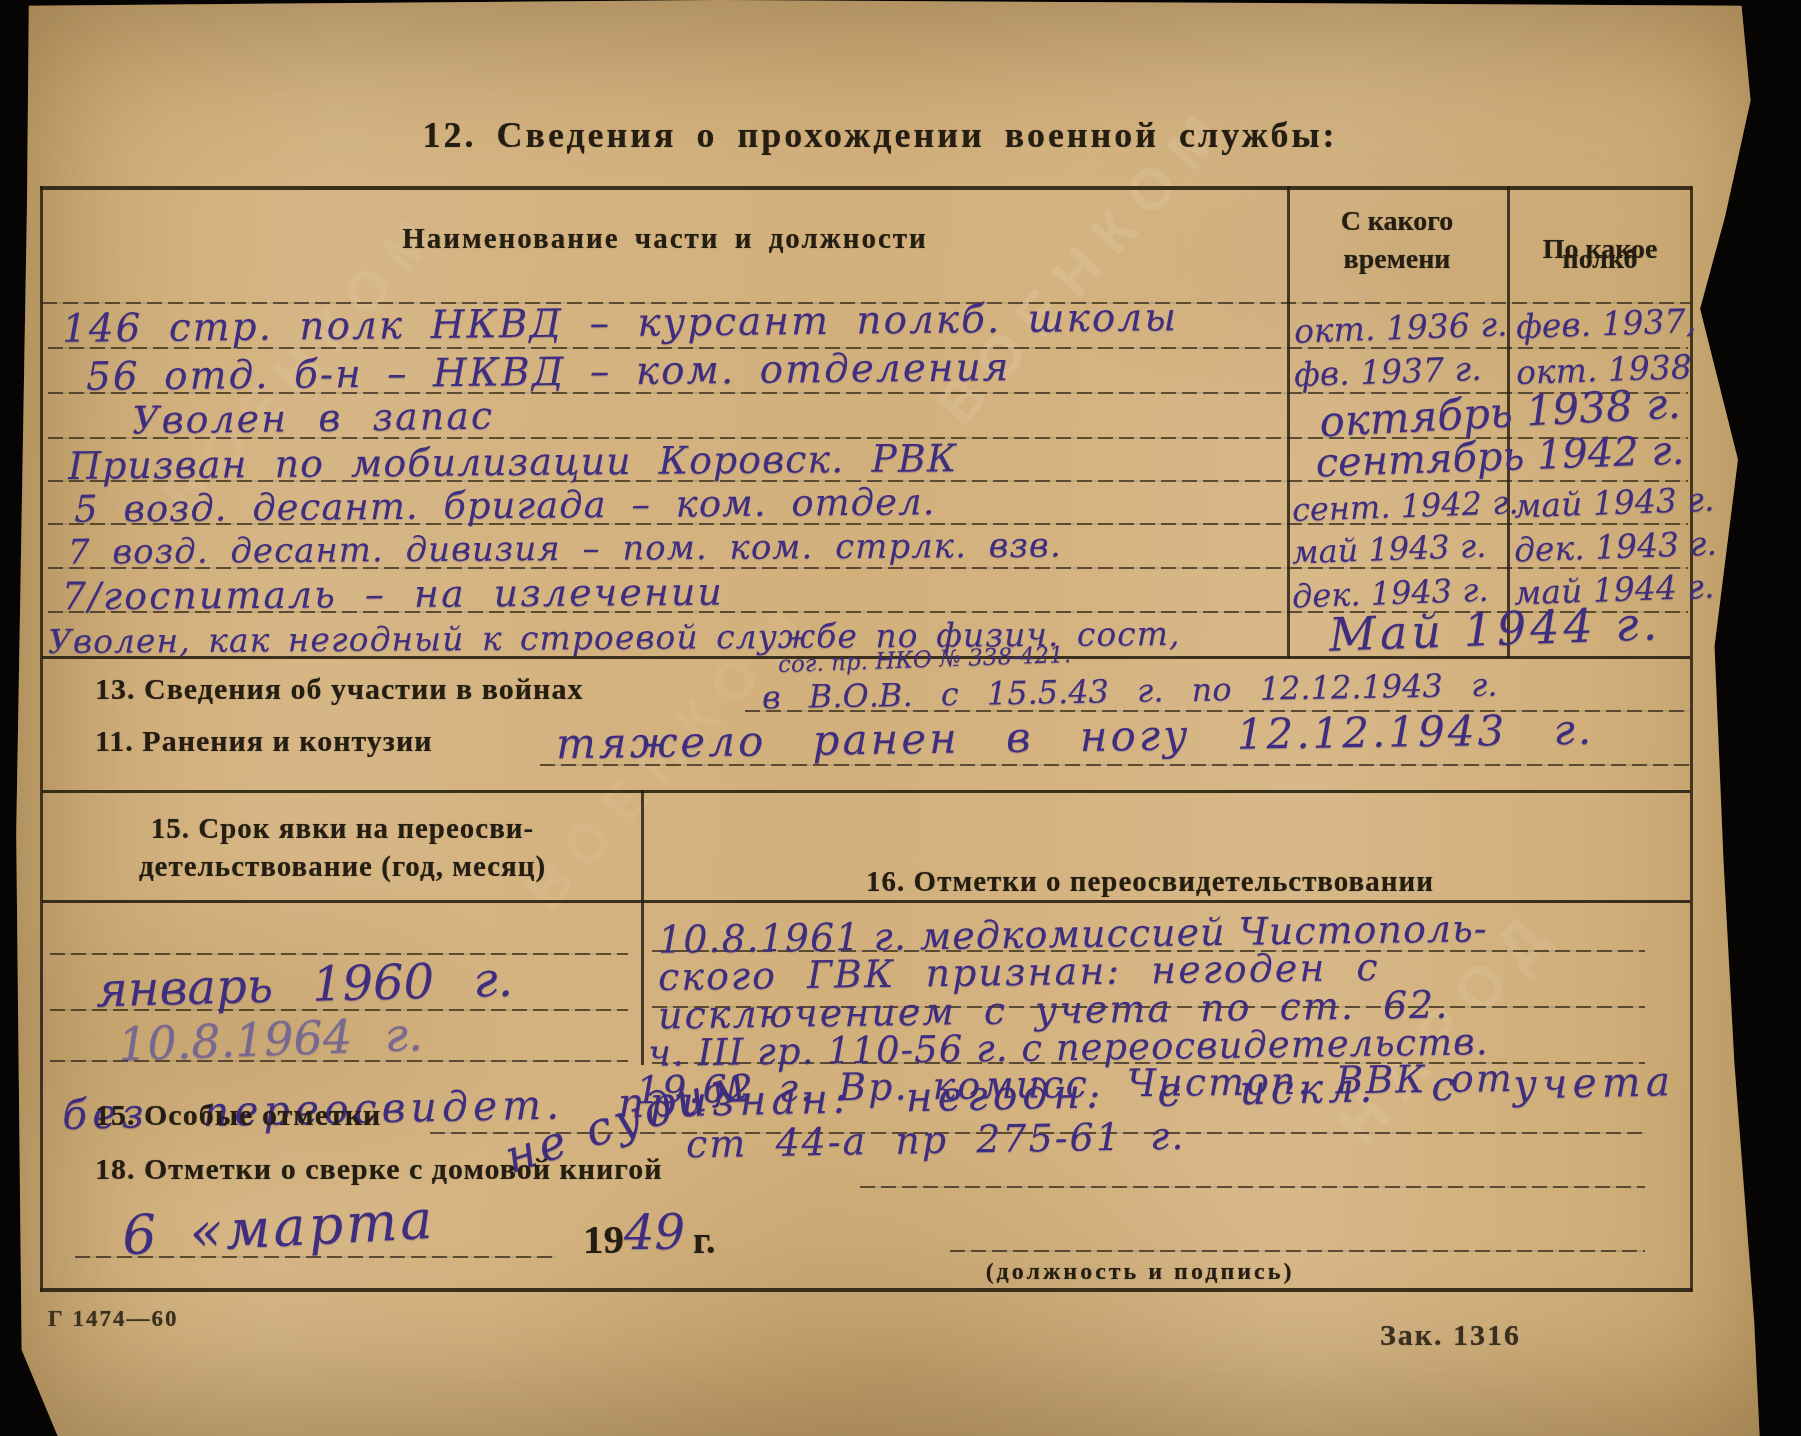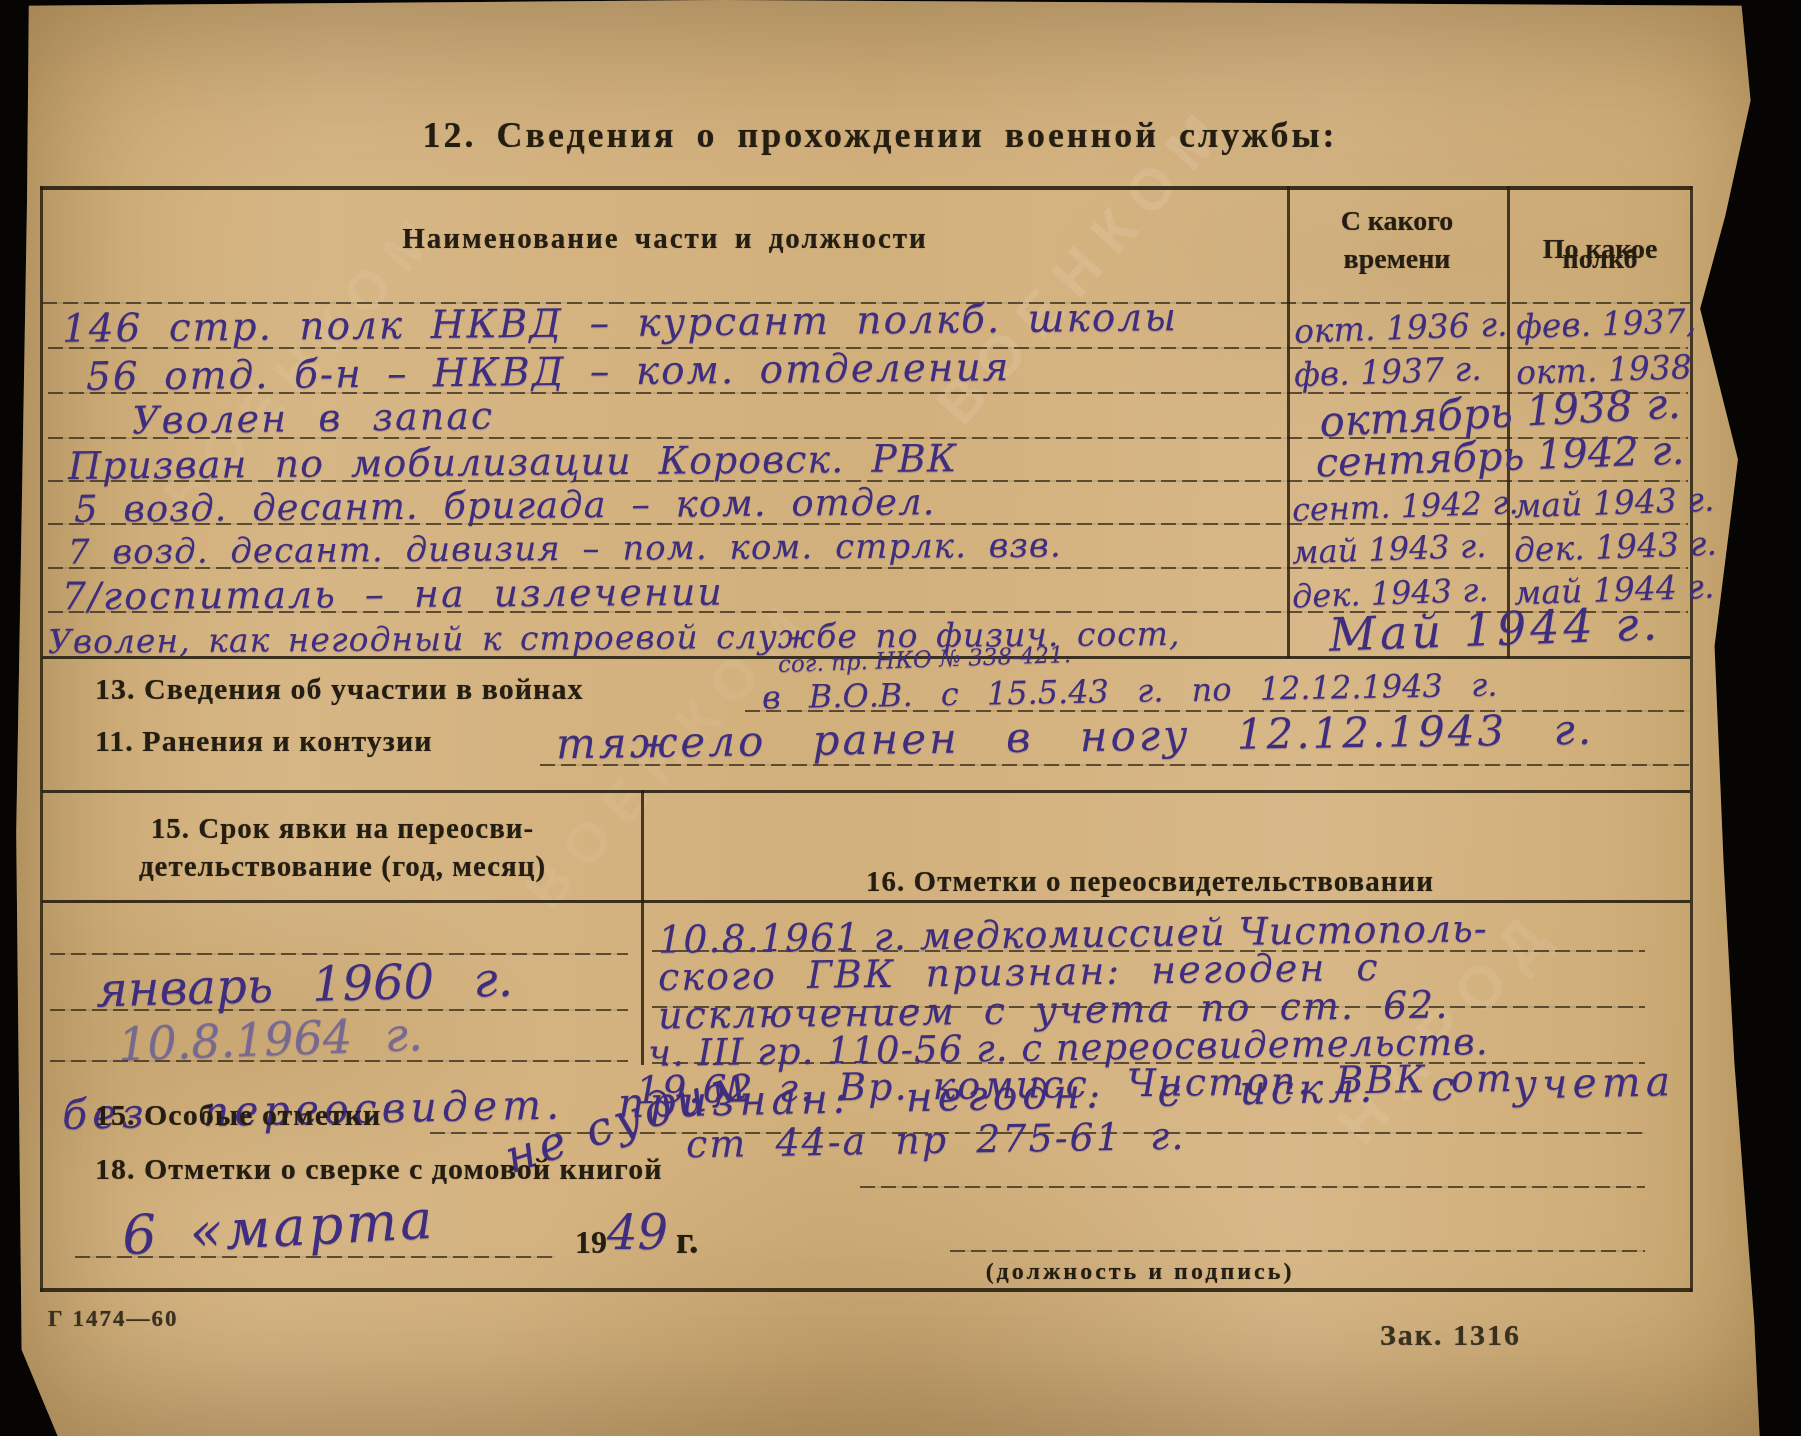--- a/index.html
+++ b/index.html
@@ -132,21 +132,21 @@
     <div class="abs rule" style="left:430px;top:1132px;width:1215px;"></div>
     <div class="abs ink" style="left:500px;top:1092px;font-size:46px;letter-spacing:4px;transform:rotate(-18deg);">не судим</div>
     <div class="abs ink" style="left:686px;top:1118px;font-size:38px;letter-spacing:2px;word-spacing:14px;transform:rotate(-1deg);">ст 44-а  пр 275-61 г.</div>
 
     <div class="abs pr" style="left:95px;top:1152px;font-size:30px;letter-spacing:1px;">18. Отметки о сверке с домовой книгой</div>
     <div class="abs rule" style="left:860px;top:1186px;width:785px;"></div>
 
     <div class="abs ink" style="left:122px;top:1196px;font-size:54px;letter-spacing:3px;word-spacing:10px;transform:rotate(-3deg);">6 «марта</div>
     <div class="abs rule" style="left:75px;top:1256px;width:480px;"></div>
     <div class="abs" style="left:575px;top:1208px;">
-      <span class="pr" style="font-size:32px;">19</span><span class="ink" style="font-size:48px;position:relative;top:-4px;">49</span><span class="pr" style="font-size:38px;margin-left:8px;">г.</span>
+      <span class="pr" style="font-size:41px;margin-left:8px;">19</span><span class="ink" style="font-size:48px;position:relative;top:-4px;">49</span><span class="pr" style="font-size:38px;margin-left:8px;">г.</span>
     </div>
 
     <div class="abs rule" style="left:950px;top:1250px;width:695px;"></div>
     <div class="abs pr ctr" style="left:960px;top:1258px;width:360px;font-size:24px;letter-spacing:3px;font-weight:700;">(должность и подпись)</div>
 
     <div class="abs pr" style="left:48px;top:1306px;font-size:23px;letter-spacing:2px;color:#3a3020;">Г 1474—60</div>
     <div class="abs pr" style="left:1380px;top:1318px;font-size:30px;letter-spacing:2px;color:#3a3020;">Зак. 1316</div>
 
   </div>
 </div>

